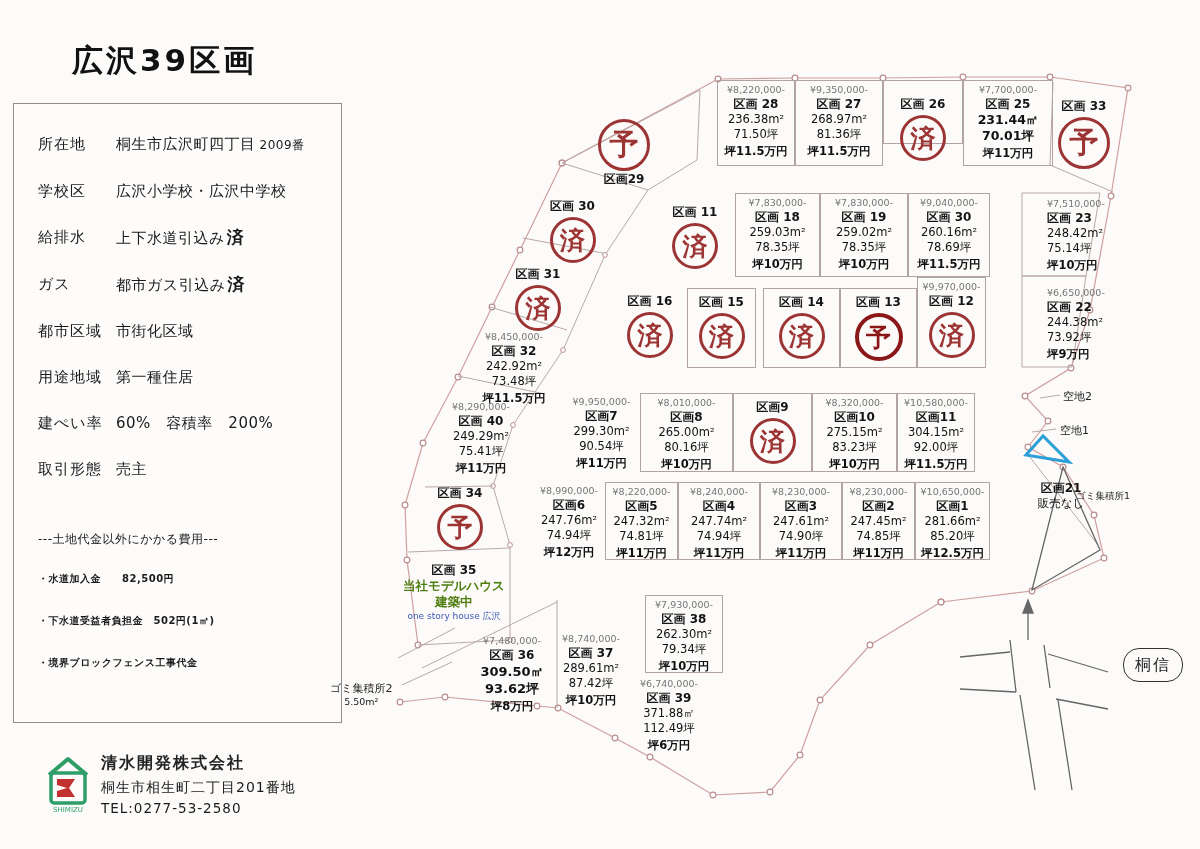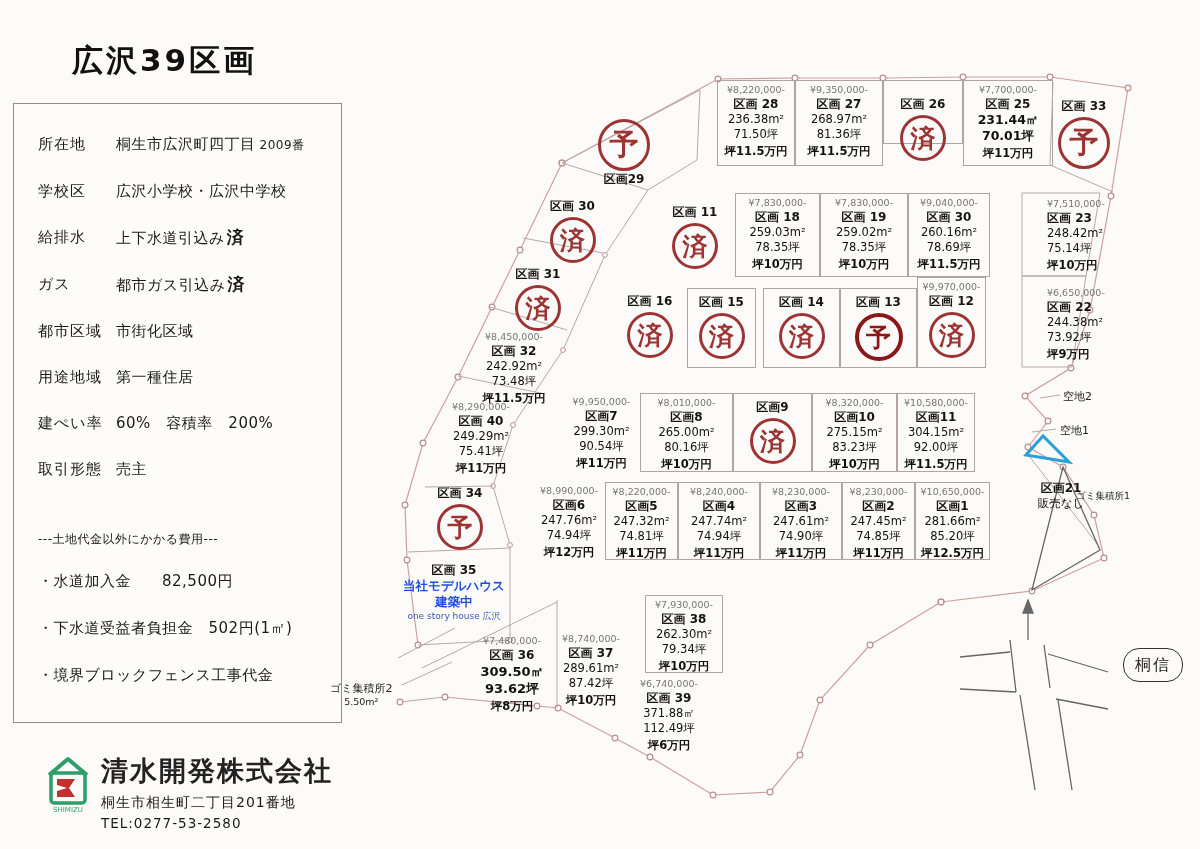--- a/index.html
+++ b/index.html
@@ -9,44 +9,44 @@
   
   .title{position:absolute;left:72px;top:40px;font-size:31px;font-weight:700;letter-spacing:3px;color:#111;}
   .info-panel{position:absolute;left:13px;top:103px;width:329px;height:620px;
               border:1px solid #8f8f8f;background:#fdfcfb;box-sizing:border-box;padding:30px 10px 0 24px;}
   .info-row{display:flex;margin-bottom:26px;font-size:15px;line-height:20px;}
   .info-row .lbl{width:78px;flex:none;letter-spacing:1px;}
   .info-row .val{letter-spacing:0.5px;}
   .suffix-small{font-size:12px;margin-left:4px;}
   .suffix-bold{font-weight:700;font-size:17px;margin-left:2px;}
   .costs-header{margin-top:52px;margin-bottom:24px;font-size:12px;letter-spacing:0.5px;}
-  .cost-item{font-size:15px;margin-bottom:28px;letter-spacing:0.5px;}
+  .cost-item{font-size:10px;margin-bottom:28px;letter-spacing:0.5px;font-weight:bold;}
   
   .company{position:absolute;left:45px;top:753px;display:flex;}
   .company .logo{width:46px;height:62px;flex:none;margin-right:10px;}
-  .company .cname{font-size:27px;font-weight:600;letter-spacing:2px;color:#222;}
+  .company .cname{font-size:16px;font-weight:600;letter-spacing:2px;color:#222;}
   .company .caddr{font-size:14px;margin-top:5px;letter-spacing:1px;}
   .company .ctel{font-size:13.5px;margin-top:3px;letter-spacing:1px;}
   
   .maplayer{position:absolute;left:0;top:0;pointer-events:none;}
   .lotbox{position:absolute;box-sizing:border-box;text-align:center;background:transparent;}
   .lotbox.bordered{border:1px solid #b3a4a4;}
   .lotbox.leftalign{text-align:left;padding-left:25px;}
   .price{font-size:9.5px;color:#757575;line-height:13px;margin-top:2px;white-space:nowrap;}
   .num{font-size:12px;font-weight:700;color:#141414;line-height:15px;margin-top:1px;white-space:nowrap;}
   .area,.tsubo{font-size:11.5px;color:#111;line-height:15px;white-space:nowrap;}
   .unit{font-size:11.5px;font-weight:700;color:#111;line-height:16px;margin-top:1px;white-space:nowrap;}
   .bignum .area,.bignum .tsubo{font-weight:700;font-size:13px;line-height:17px;}
   .boldat .area,.boldat .tsubo{font-weight:700;font-size:12.5px;line-height:16px;}
   .stamp{width:40px;height:40px;border:3px solid #9c3434;border-radius:50%;color:#9c3434;
          font-size:25px;font-weight:700;display:flex;align-items:center;justify-content:center;
          margin:3px auto 0 auto;background:rgba(255,255,255,0.0);}
   .stamp.big{width:46px;height:46px;font-size:29px;}
   .stamp.heavy{border-width:4.5px;color:#8b1818;border-color:#8b1818;}
-  .redtext{color:#1d4ed8;font-weight:700;font-size:12.5px;line-height:16px;white-space:nowrap;}
+  .redtext{color:#4d7c0f;font-weight:700;font-size:12.5px;line-height:16px;white-space:nowrap;}
   .bluetext{color:#3a57b5;font-size:9px;line-height:12px;white-space:nowrap;}
   .maplabel{position:absolute;font-size:11px;color:#222;white-space:nowrap;}
   .maplabel.tiny{font-size:9.5px;margin-top:44px;}
   .bank{position:absolute;left:1123px;top:648px;width:58px;height:32px;border:1.6px solid #333;
         border-radius:16px;display:flex;align-items:center;justify-content:center;
         font-size:16px;letter-spacing:2px;color:#222;background:#fcfbf9;}
 </style>
 </head>
 <body>
 

